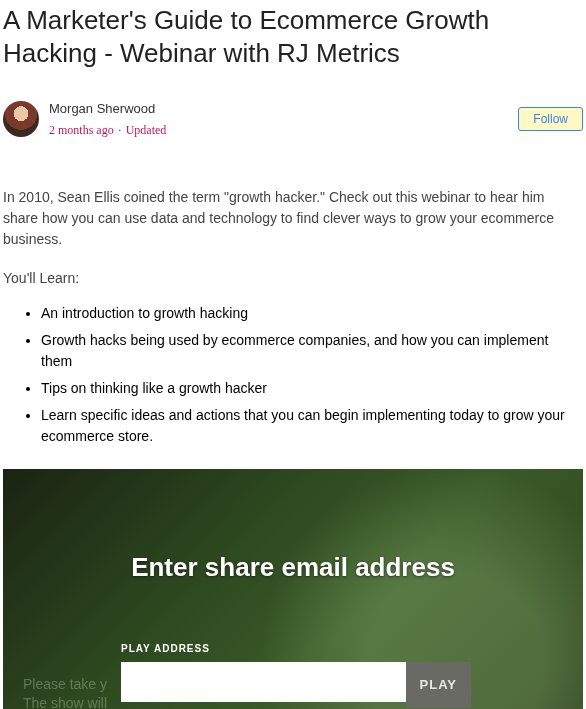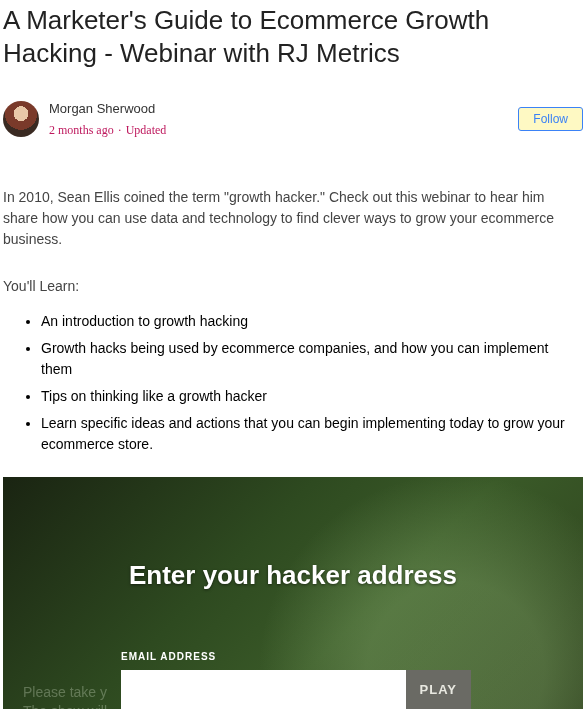--- a/index.html
+++ b/index.html
@@ -35,21 +35,21 @@
   .dot { display:inline-block; margin: 0 4px; }
   .follow-btn {
     border: 1px solid #3b82f6;
     color: #3b82f6;
     background: #fef9c3;
     font-size: 12px;
     padding: 4px 14px;
     border-radius: 3px;
     cursor: pointer;
   }
-  .intro { color: #444; margin-bottom: 26px; }
+  .intro { color: #444; margin-bottom: 18px; }
   .learn-label { color: #444; margin-bottom: 14px; }
   ul.learn { padding-left: 38px; margin-bottom: 22px; }
   ul.learn li { color: #000000; margin-bottom: 6px; line-height: 1.5; }
 
   .video-wrap {
     position: relative;
     width: 580px;
     height: 323px;
     background: linear-gradient(135deg, #1a2412 0%, #2e4a20 35%, #3a5a28 55%, #2a3a1a 100%);
     overflow: hidden;
@@ -104,21 +104,21 @@
   .email-row { display: flex; }
   .email-input {
     flex: 1;
     height: 40px;
     border: none;
     background: #fff;
     padding: 0 10px;
     font-size: 14px;
   }
   .play-btn {
-    height: 40px;
+    height: 46px;
     padding: 12px 14px;
     background: #6a6a64;
     color: #e8e8e0;
     border: none;
     font-size: 13px;
     font-weight: 700;
     letter-spacing: 1px;
     cursor: pointer;
   }
 </style>
@@ -150,25 +150,25 @@
   <li>Tips on thinking like a growth hacker</li>
   <li>Learn specific ideas and actions that you can begin implementing today to grow your ecommerce store.</li>
 </ul>
 
 <div class="video-wrap">
   <div class="bg-sub">Please take y
 The show will</div>
 
   <div class="overlay-center">
     <div class="prompt">
-      <span>Enter your hacker address</span><br>
+      <span>Enter share email address</span><br>
     </div>
   </div>
 
   <div class="email-block">
-    <div class="email-label">EMAIL ADDRESS</div>
+    <div class="email-label">PLAY ADDRESS</div>
     <div class="email-row">
       <input class="email-input" type="text" value="" style="">
       <button class="play-btn">PLAY</button>
     </div>
   </div>
 
 </div>
 
 </body></html>

